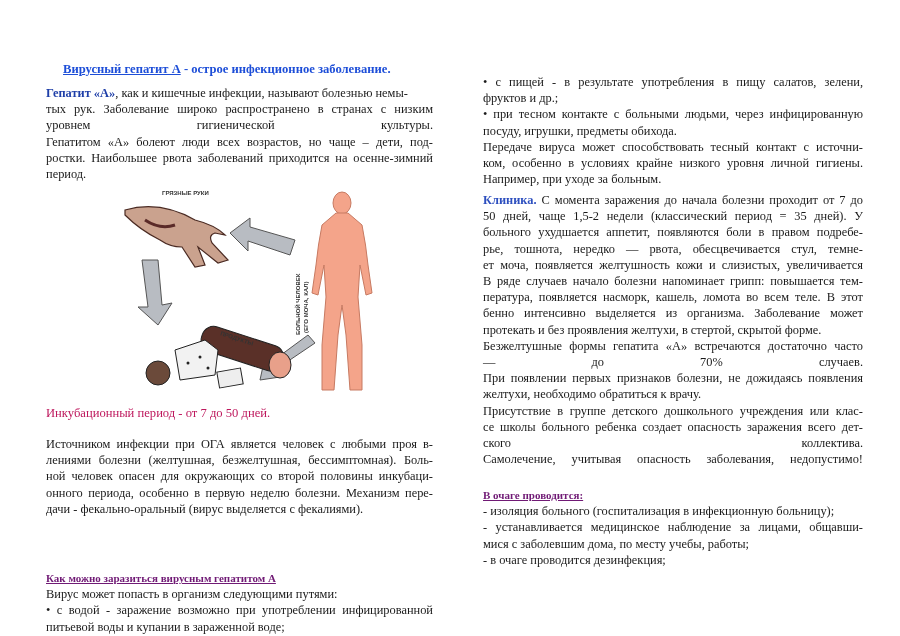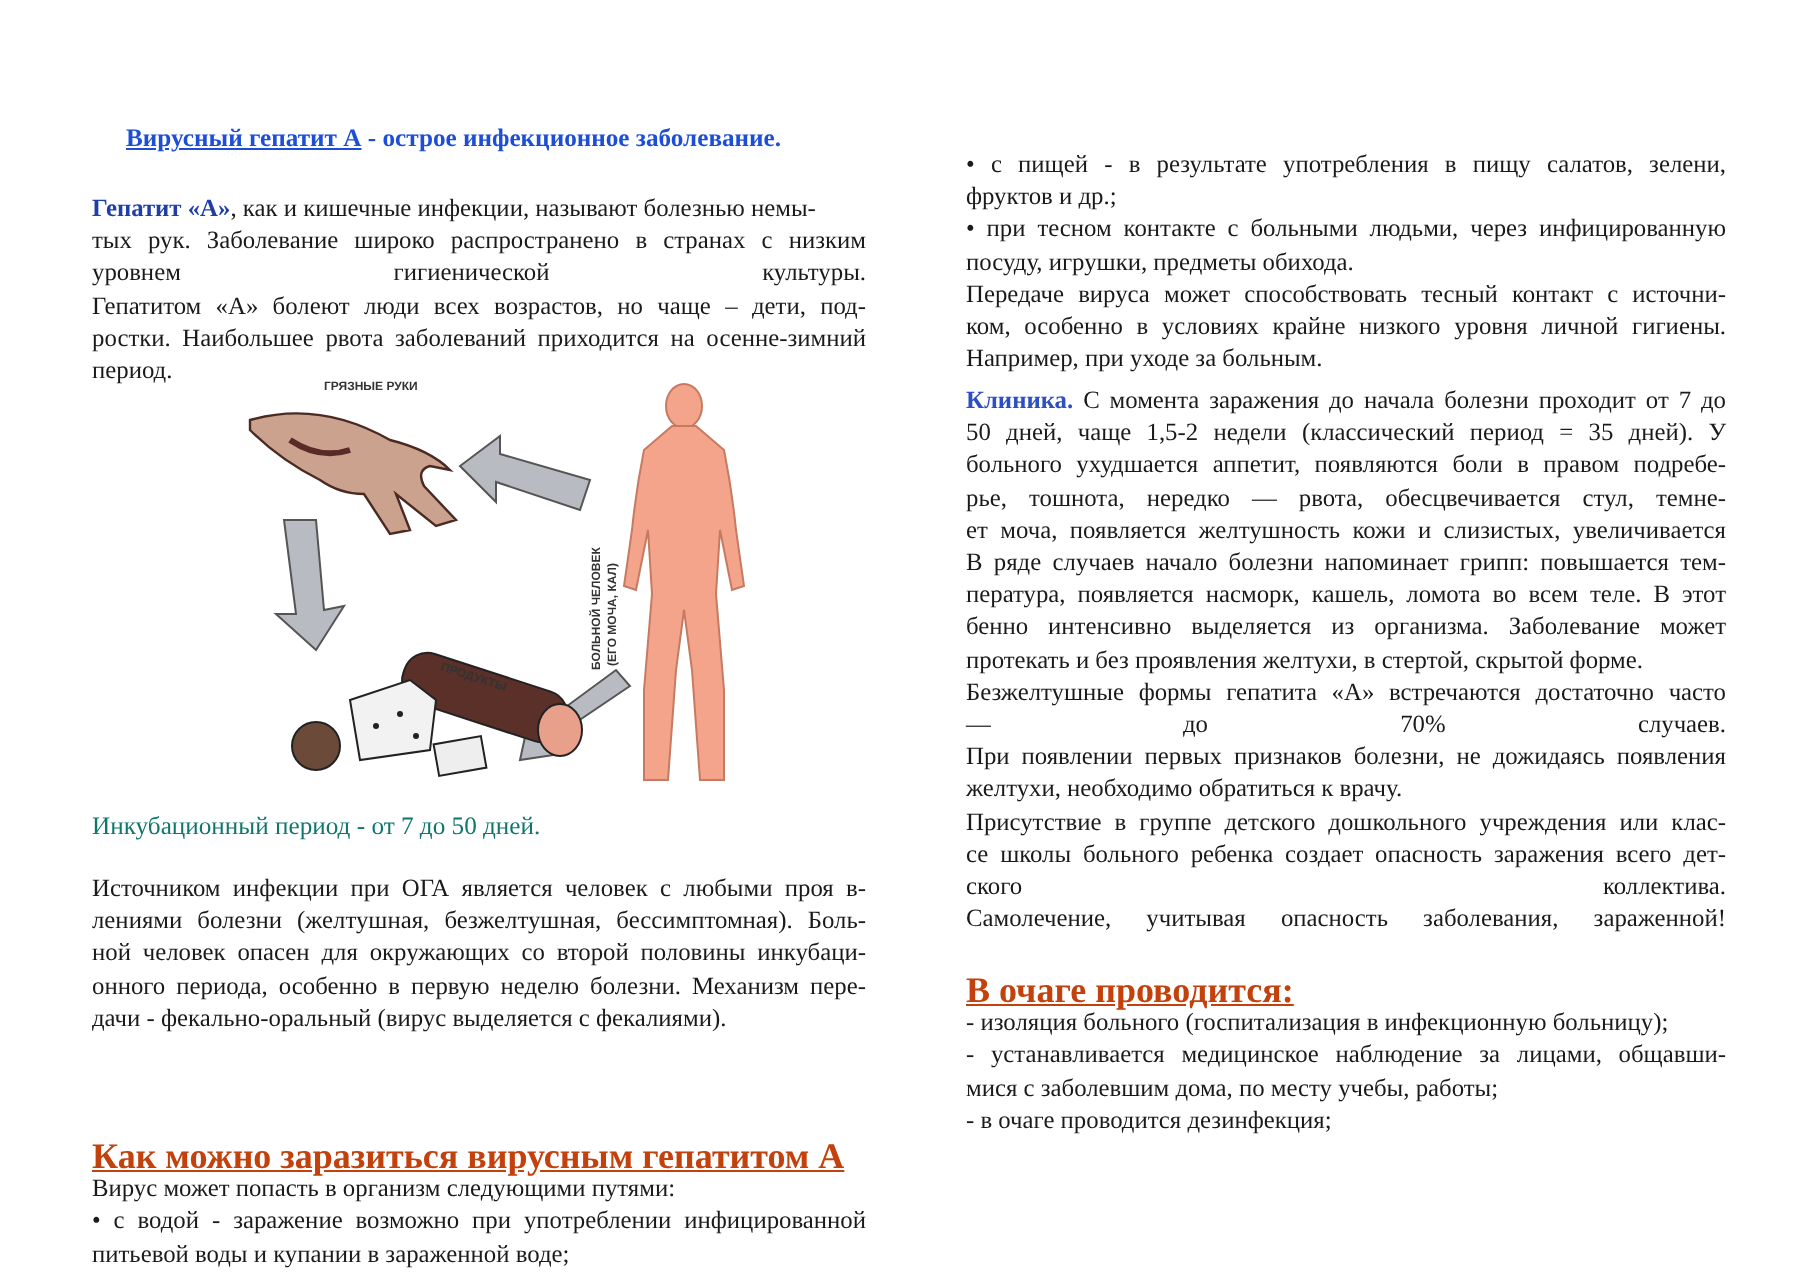--- a/index.html
+++ b/index.html
@@ -5,35 +5,35 @@
   html, body { margin:0; padding:0; background:#ffffff; }
   body { width:900px; height:636px; position:relative; overflow:hidden;
          font-family:"Liberation Serif", "DejaVu Serif", serif; color:#1a1a1a; }
   .col { position:absolute; top:0; }
   .left { left:46px; width:387px; }
   .right { left:483px; width:380px; }
   .p { font-size:12.4px; line-height:16.2px; text-align:justify; margin:0; }
   .title { position:absolute; left:63px; top:62px; font-size:12.6px; font-weight:bold; color:#1d4ed8; white-space:nowrap; }
   .title u { text-decoration:underline; }
   .blue-b { color:#1f3fa8; font-weight:bold; }
-  .green { color:#0f766e; font-size:12.6px; }
-  .red-h { color:#c2410c; font-weight:bold; text-decoration:underline; font-size:18px; }
+  .green { color:#be185d; font-size:12.6px; }
+  .red-h { color:#701a75; font-weight:bold; text-decoration:underline; font-size:11px; }
   .blue-h { color:#2d4fbf; font-weight:bold; }
   .spread { text-align:justify; text-align-last:justify; }
   .illus { position:absolute; left:100px; top:185px; width:290px; height:215px; }
 </style>
 </head>
 <body>
 
 <div class="title">
   <u>Вирусный гепатит А</u><span> - острое инфекционное заболевание.</span>
 </div>
 
 <div class="col left">
-  <div style="position:absolute; top:96px; width:387px;">
+  <div style="position:absolute; top:85px; width:387px;">
     <p class="p"><span class="blue-b">Гепатит «А»</span><span>, как и кишечные инфекции, называют болезнью немы-</span></p>
     <p class="p spread">тых рук. Заболевание широко распространено в странах с низким</p>
     <p class="p spread">уровнем гигиенической культуры.</p>
     <p class="p spread">Гепатитом «А» болеют люди всех возрастов, но чаще – дети, под-</p>
     <p class="p spread">ростки. Наибольшее рвота заболеваний приходится на осенне-зимний</p>
     <p class="p">период.</p>
   </div>
 
   <div class="illus" style="left:54px;">
     <svg width="290" height="215" viewBox="0 0 290 215">
@@ -108,21 +108,21 @@
     <p class="p spread">пература, появляется насморк, кашель, ломота во всем теле. В этот</p>
     <p class="p spread">бенно интенсивно выделяется из организма. Заболевание может</p>
     <p class="p">протекать и без проявления желтухи, в стертой, скрытой форме.</p>
     <p class="p spread">Безжелтушные формы гепатита «А» встречаются достаточно часто</p>
     <p class="p spread">— до 70% случаев.</p>
     <p class="p spread">При появлении первых признаков болезни, не дожидаясь появления</p>
     <p class="p">желтухи, необходимо обратиться к врачу.</p>
     <p class="p spread">Присутствие в группе детского дошкольного учреждения или клас-</p>
     <p class="p spread">се школы больного ребенка создает опасность заражения всего дет-</p>
     <p class="p spread">ского коллектива.</p>
-    <p class="p spread">Самолечение, учитывая опасность заболевания, зараженной!</p>
+    <p class="p spread">Самолечение, учитывая опасность заболевания, недопустимо!</p>
   </div>
 
   <div style="position:absolute; top:487px; width:380px;">
     <p class="p red-h">В очаге проводится:</p>
     <p class="p">- изоляция больного (госпитализация в инфекционную больницу);</p>
     <p class="p spread">- устанавливается медицинское наблюдение за лицами, общавши-</p>
     <p class="p">мися с заболевшим дома, по месту учебы, работы;</p>
     <p class="p">- в очаге проводится дезинфекция;</p>
   </div>
 </div>

